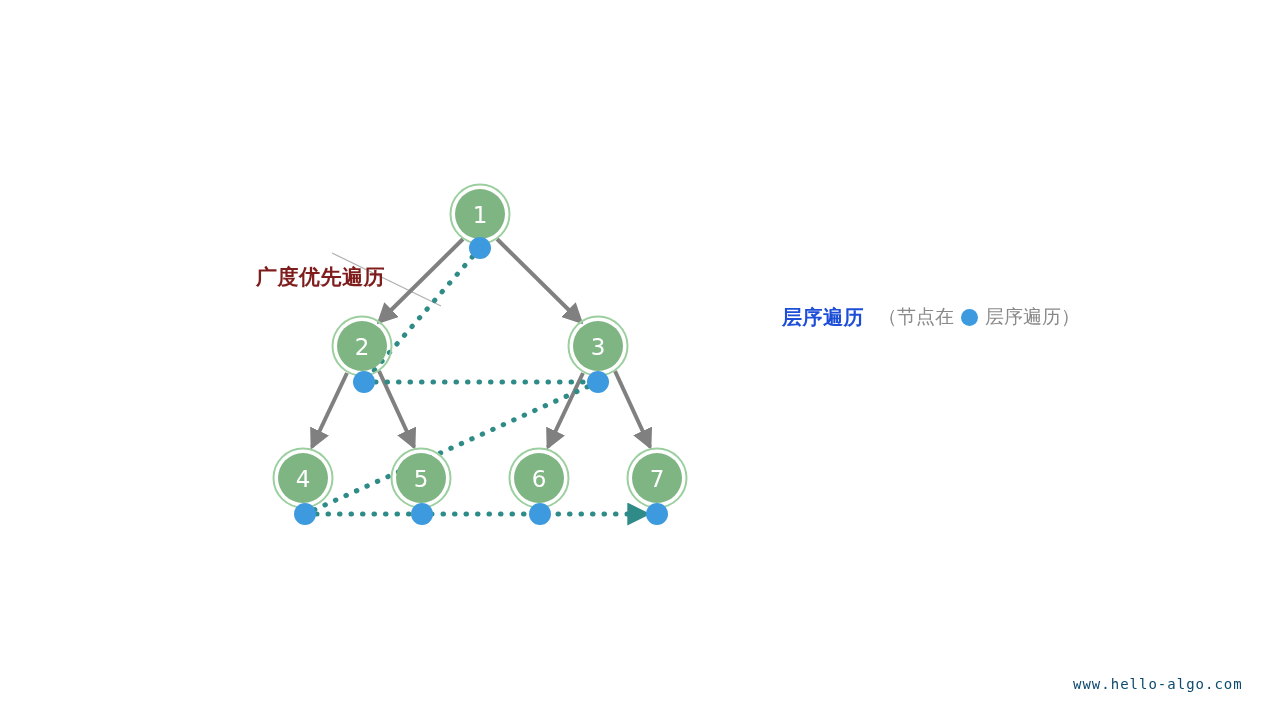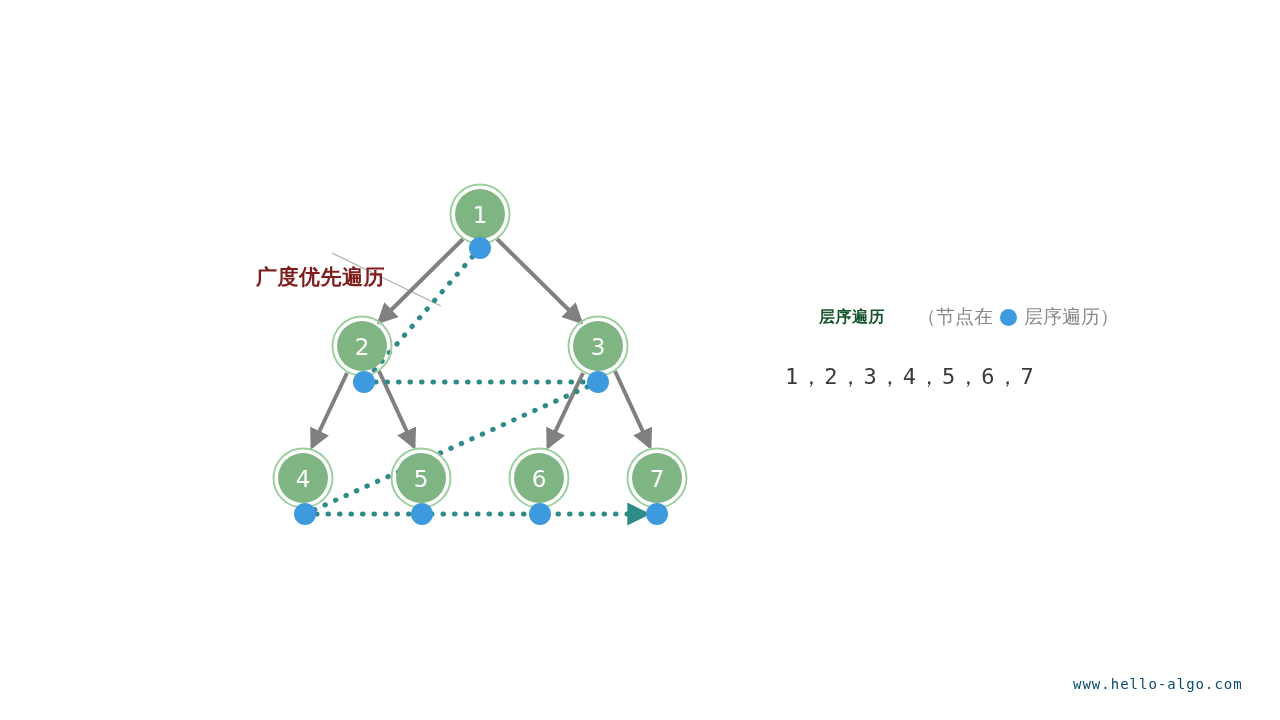--- a/index.html
+++ b/index.html
@@ -51,31 +51,30 @@
     top: 300px;
     white-space: nowrap;
   }
   .legend-row {
     display: flex;
     align-items: center;
     height: 34px;
   }
   .legend-title {
     font-family: "DejaVu Sans", "Liberation Sans", sans-serif;
-    font-size: 16px;
+    font-size: 20px;
     font-weight: bold;
-    color: #14532d;
+    color: #1d4ed8;
     letter-spacing: 0.5px;
-    margin-left: 37px;
   }
   .legend-note {
     font-family: Liberation Sans, sans-serif;
     font-size: 19px;
     color: #8a8a8a;
-    margin-left: 32px;
+    margin-left: 14px;
     display: flex;
     align-items: center;
   }
   .legend-dot {
     display: inline-block;
     width: 17px;
     height: 17px;
     border-radius: 50%;
     background: #3d9ade;
     margin: 0 7px;
@@ -190,17 +189,16 @@
     <div class="legend-row">
       <span class="legend-title">层序遍历</span>
       <span class="legend-note">
         <span>（节点在</span>
         <span class="legend-dot"></span>
         <span>层序遍历）</span>
       </span>
     </div>
   </div>
 
-  <div class="sequence-text">1，2，3，4，5，6，7</div>
 
   <div class="watermark">www.hello-algo.com</div>
 
 </div>
 
 </body></html>

